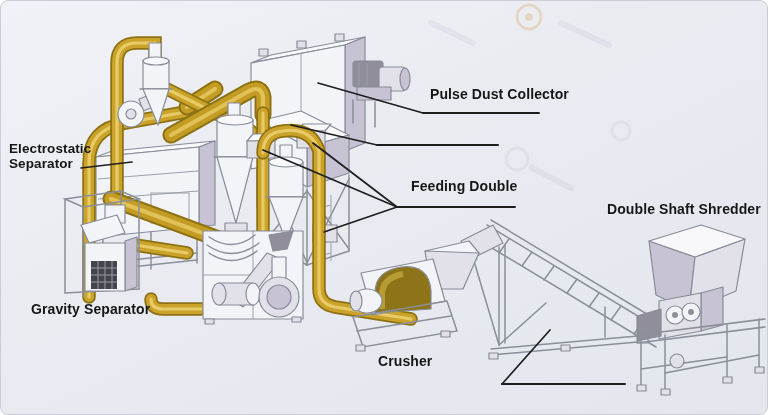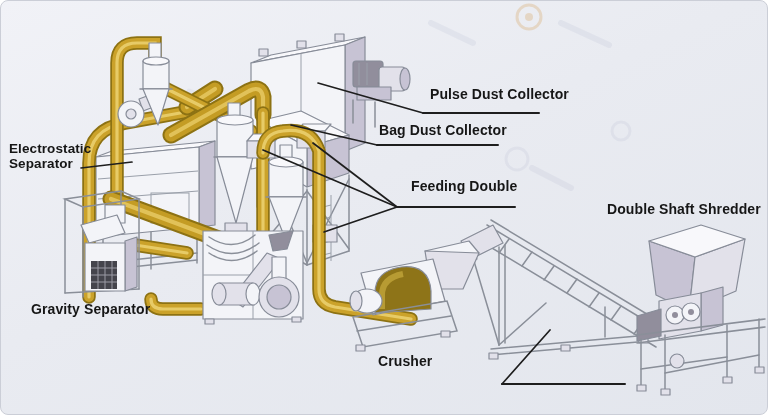--- a/index.html
+++ b/index.html
@@ -346,18 +346,17 @@
     <line class="leader" x1="396" y1="206" x2="262" y2="149"></line>
     <line class="leader" x1="396" y1="206" x2="312" y2="142"></line>
     <line class="leader" x1="396" y1="206" x2="323" y2="231"></line>
     <line class="under" x1="501" y1="383" x2="624" y2="383"></line>
     <line class="leader" x1="501" y1="383" x2="549" y2="329"></line>
   </g>
 </svg>
 
   <div class="lbl" id="lbl-electrostatic-separator">Electrostatic Separator</div>
   <div class="lbl" id="lbl-pulse-dust-collector">Pulse Dust Collector</div>
-  <div class="lbl" id="lbl-bag-dust-collector">Bag Dust Collector</div>
   <div class="lbl" id="lbl-feeding-system">Feeding Double</div>
   <div class="lbl" id="lbl-double-shaft-shredder">Double Shaft Shredder</div>
   <div class="lbl" id="lbl-gravity-separator">Gravity Separator</div>
   <div class="lbl" id="lbl-crusher">Crusher</div>
 </div>
 
 </body></html>

